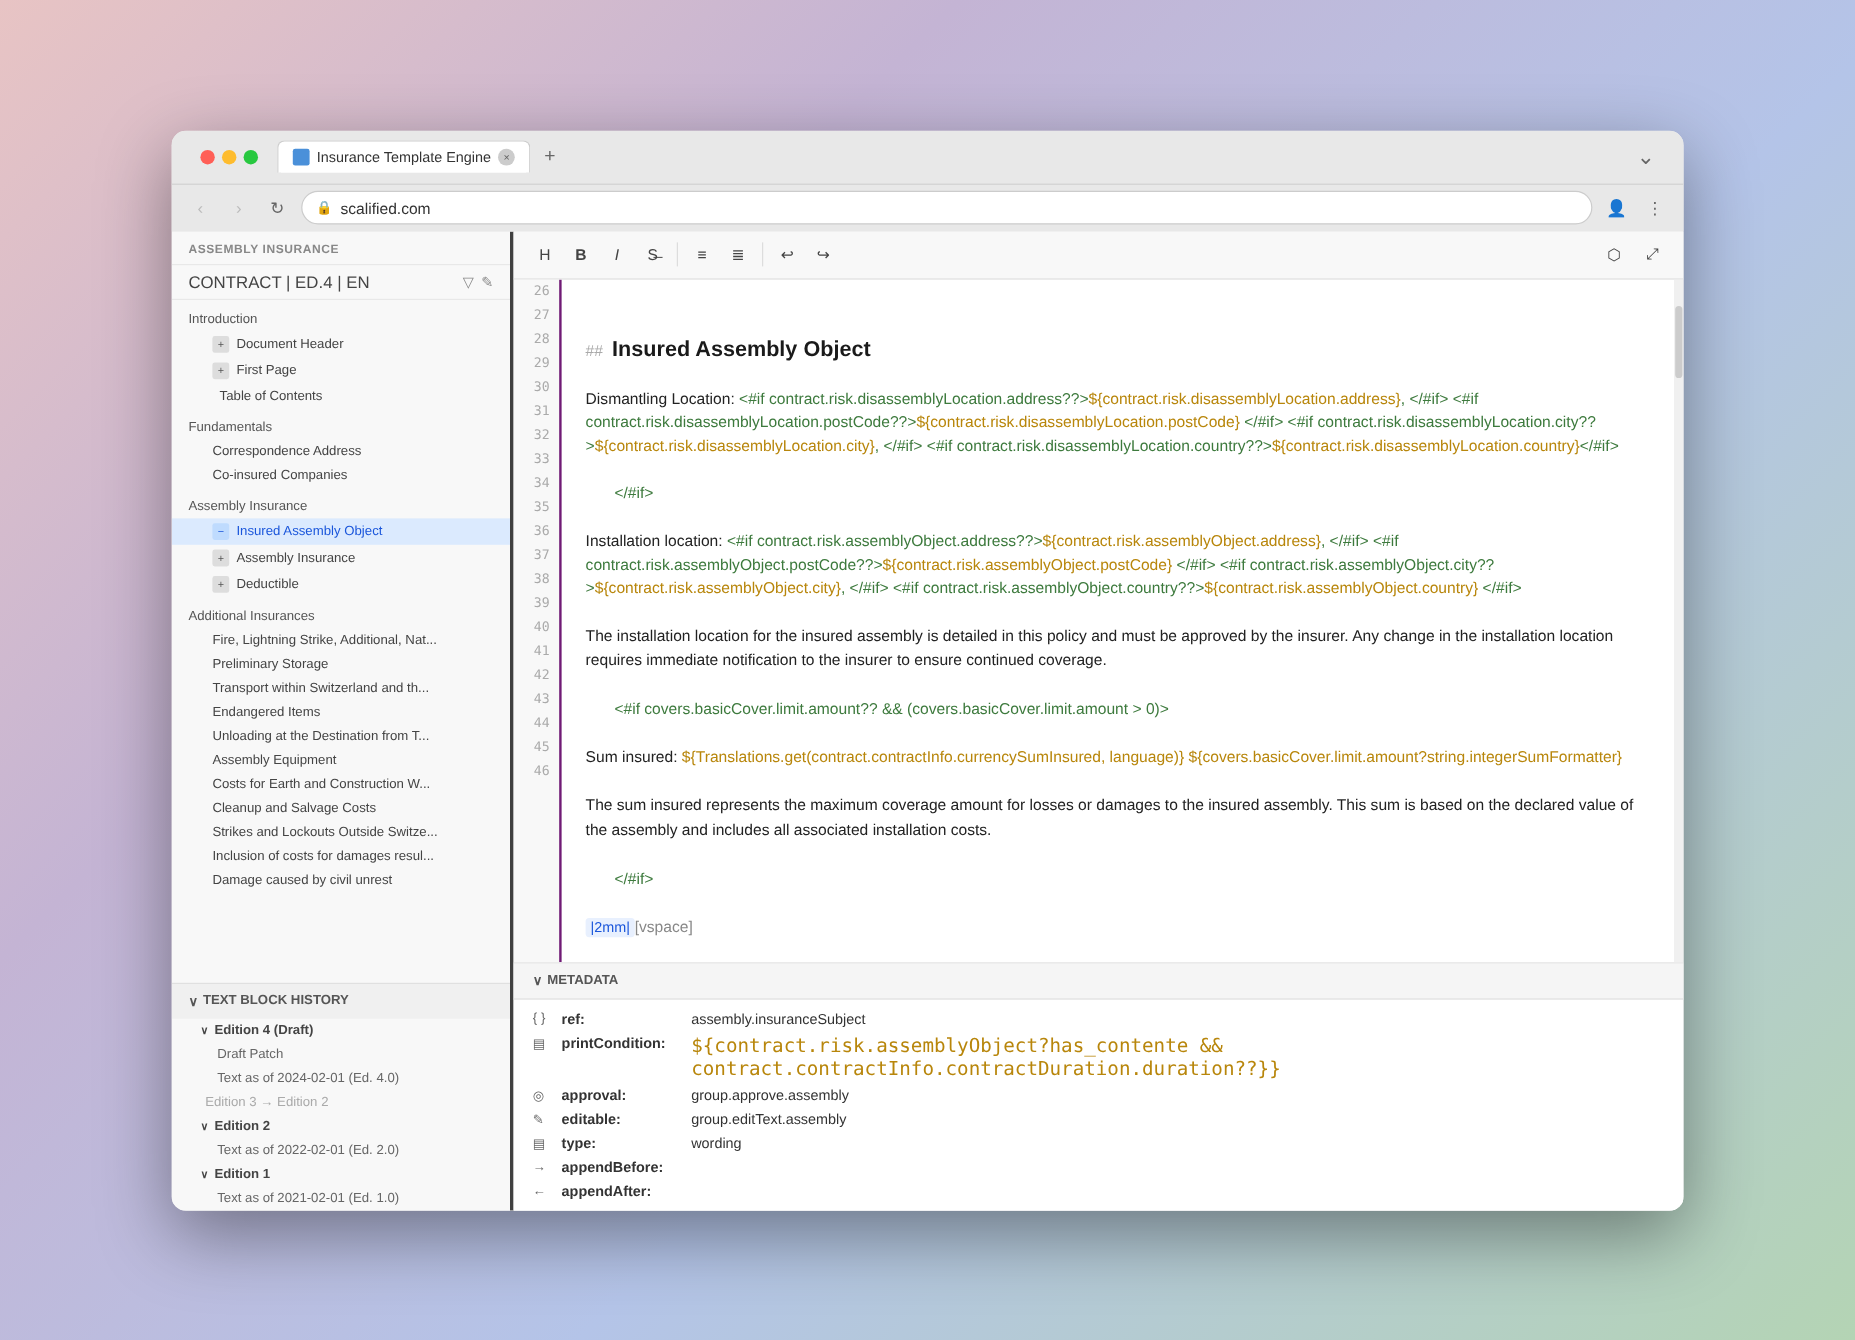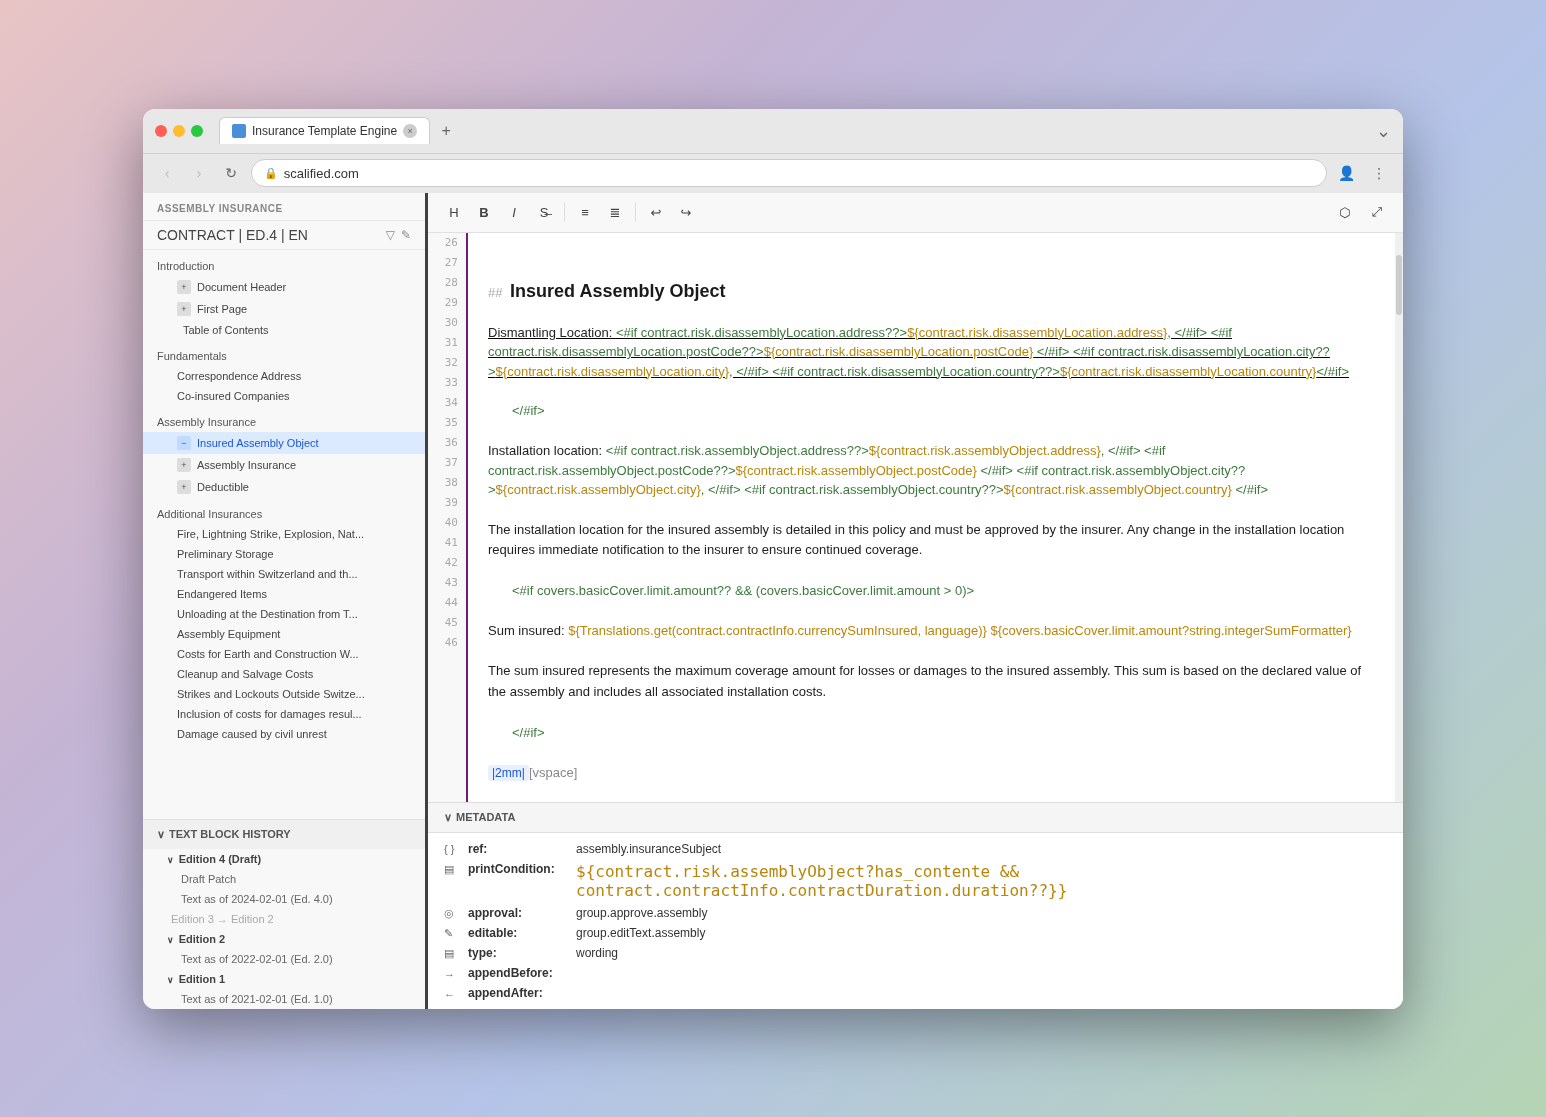--- a/index.html
+++ b/index.html
@@ -21,21 +21,21 @@
       overflow: hidden;
       display: flex;
       flex-direction: column;
     }
     
     .title-bar {
       height: 44px;
       background: #e8e8e8;
       display: flex;
       align-items: center;
-      padding: 0 12px;
+      padding: 0 24px;
       gap: 8px;
       flex-shrink: 0;
     }
     .traffic-lights { display: flex; gap: 6px; }
     .traffic-light {
       width: 12px; height: 12px;
       border-radius: 50%;
     }
     .tl-red { background: #ff5f57; }
     .tl-yellow { background: #febc2e; }
@@ -406,21 +406,21 @@
           <span class="expand-icon-box">+</span>
           <span>Assembly Insurance</span>
         </div>
         <div class="sidebar-item indent1">
           <span class="expand-icon-box">+</span>
           <span>Deductible</span>
         </div>
 
         <div class="sidebar-section-label">Additional Insurances</div>
         <div class="sidebar-item indent1">
-          <span>Fire, Lightning Strike, Explosion, Nat...</span>
+          <span>Fire, Lightning Strike, Additional, Nat...</span>
         </div>
         <div class="sidebar-item indent1">
           <span>Preliminary Storage</span>
         </div>
         <div class="sidebar-item indent1">
           <span>Transport within Switzerland and th...</span>
         </div>
         <div class="sidebar-item indent1">
           <span>Endangered Items</span>
         </div>
@@ -516,21 +516,21 @@
           <div class="line-num">46</div>
         </div>
         <div class="editor-text">
           <div class="editor-line blank-line"></div>
           <div class="editor-line blank-line"></div>
           <div class="editor-line">
             <span class="h2-prefix">##</span>
             <strong class="h2-heading" style="display:inline; font-size:18px;">Insured Assembly Object</strong>
           </div>
           <div class="editor-line blank-line"></div>
-          <div class="editor-line" style="line-height:1.5;text-decoration:underline;">
+          <div class="editor-line" style="line-height:1.5;">
             <span class="text-normal">Dismantling Location: </span><span class="text-green">&lt;#if contract.risk.disassemblyLocation.address??&gt;</span><span class="template-var">${contract.risk.disassemblyLocation.address}</span><span class="text-green">, &lt;/#if&gt; &lt;#if</span><br>
             <span class="text-green">contract.risk.disassemblyLocation.postCode??&gt;</span><span class="template-var">${contract.risk.disassemblyLocation.postCode}</span><span class="text-green"> &lt;/#if&gt; &lt;#if contract.risk.disassemblyLocation.city??</span><br>
             <span class="text-green">&gt;</span><span class="template-var">${contract.risk.disassemblyLocation.city}</span><span class="text-green">, &lt;/#if&gt; &lt;#if contract.risk.disassemblyLocation.country??&gt;</span><span class="template-var">${contract.risk.disassemblyLocation.country}</span><span class="text-green">&lt;/#if&gt;</span>
           </div>
           <div class="editor-line blank-line"></div>
           <div class="editor-line indent-block">
             <span class="text-green">&lt;/#if&gt;</span>
           </div>
           <div class="editor-line blank-line"></div>
           <div class="editor-line" style="line-height:1.5;">

